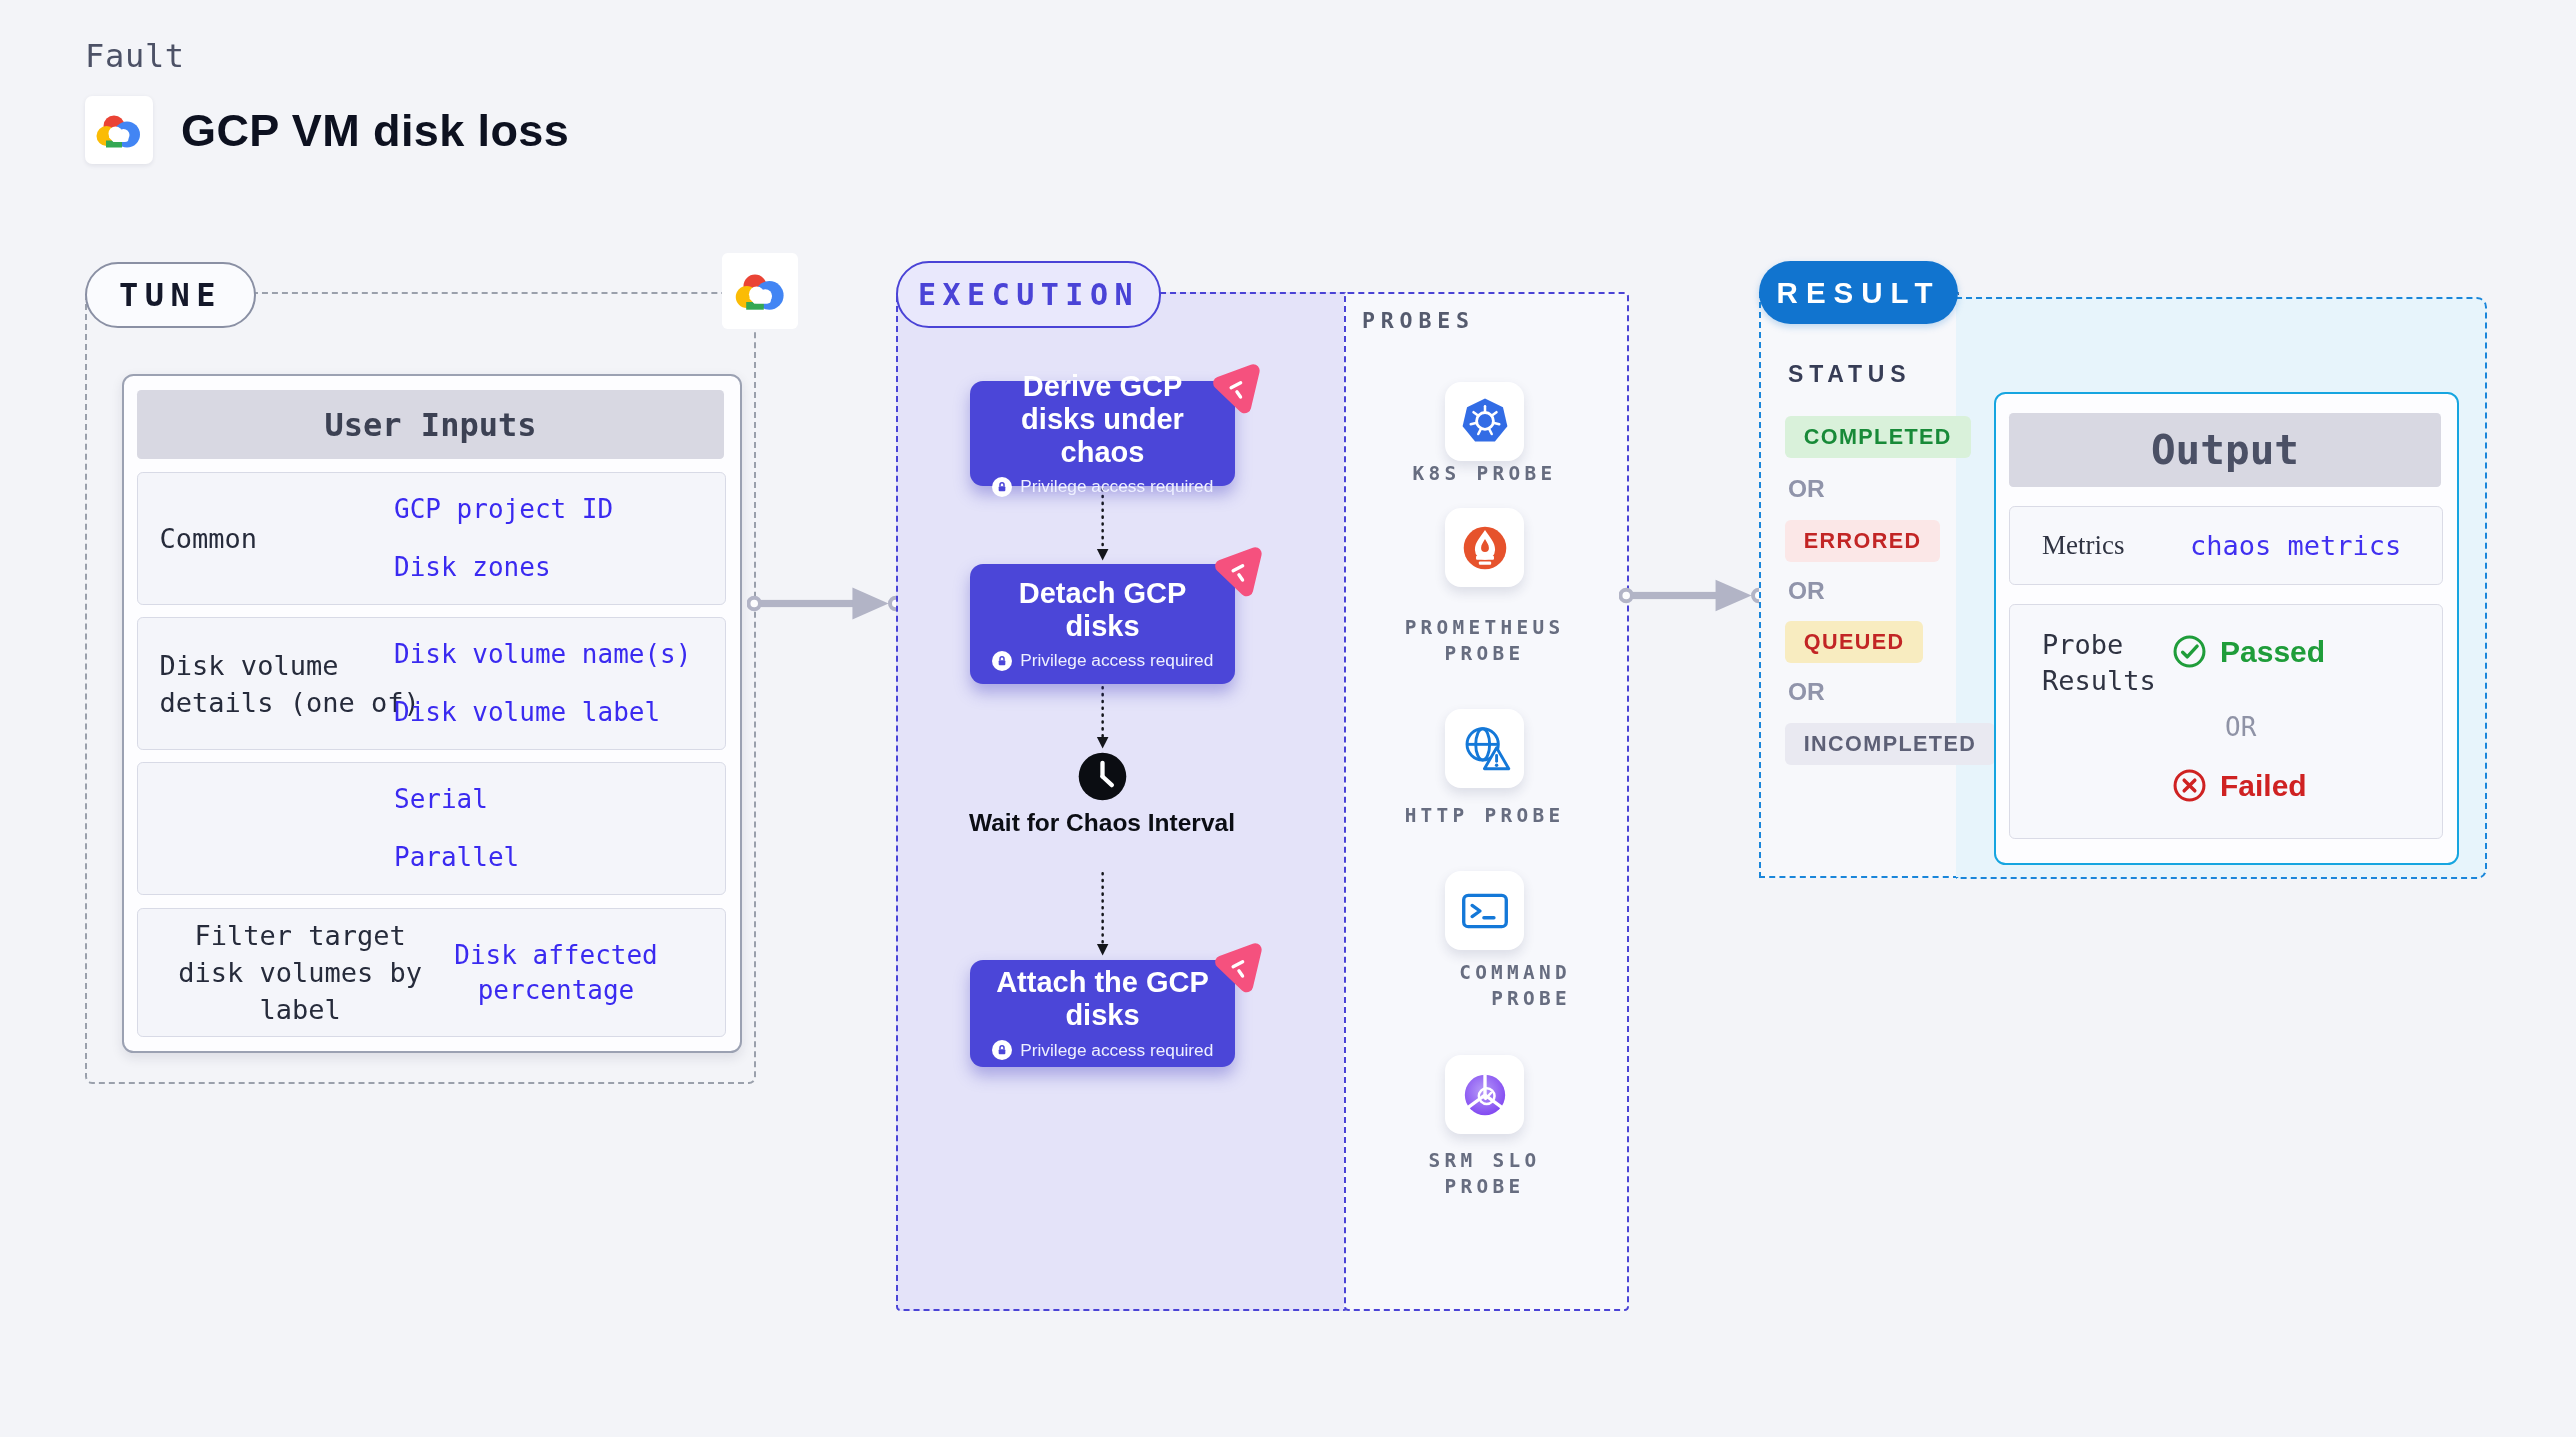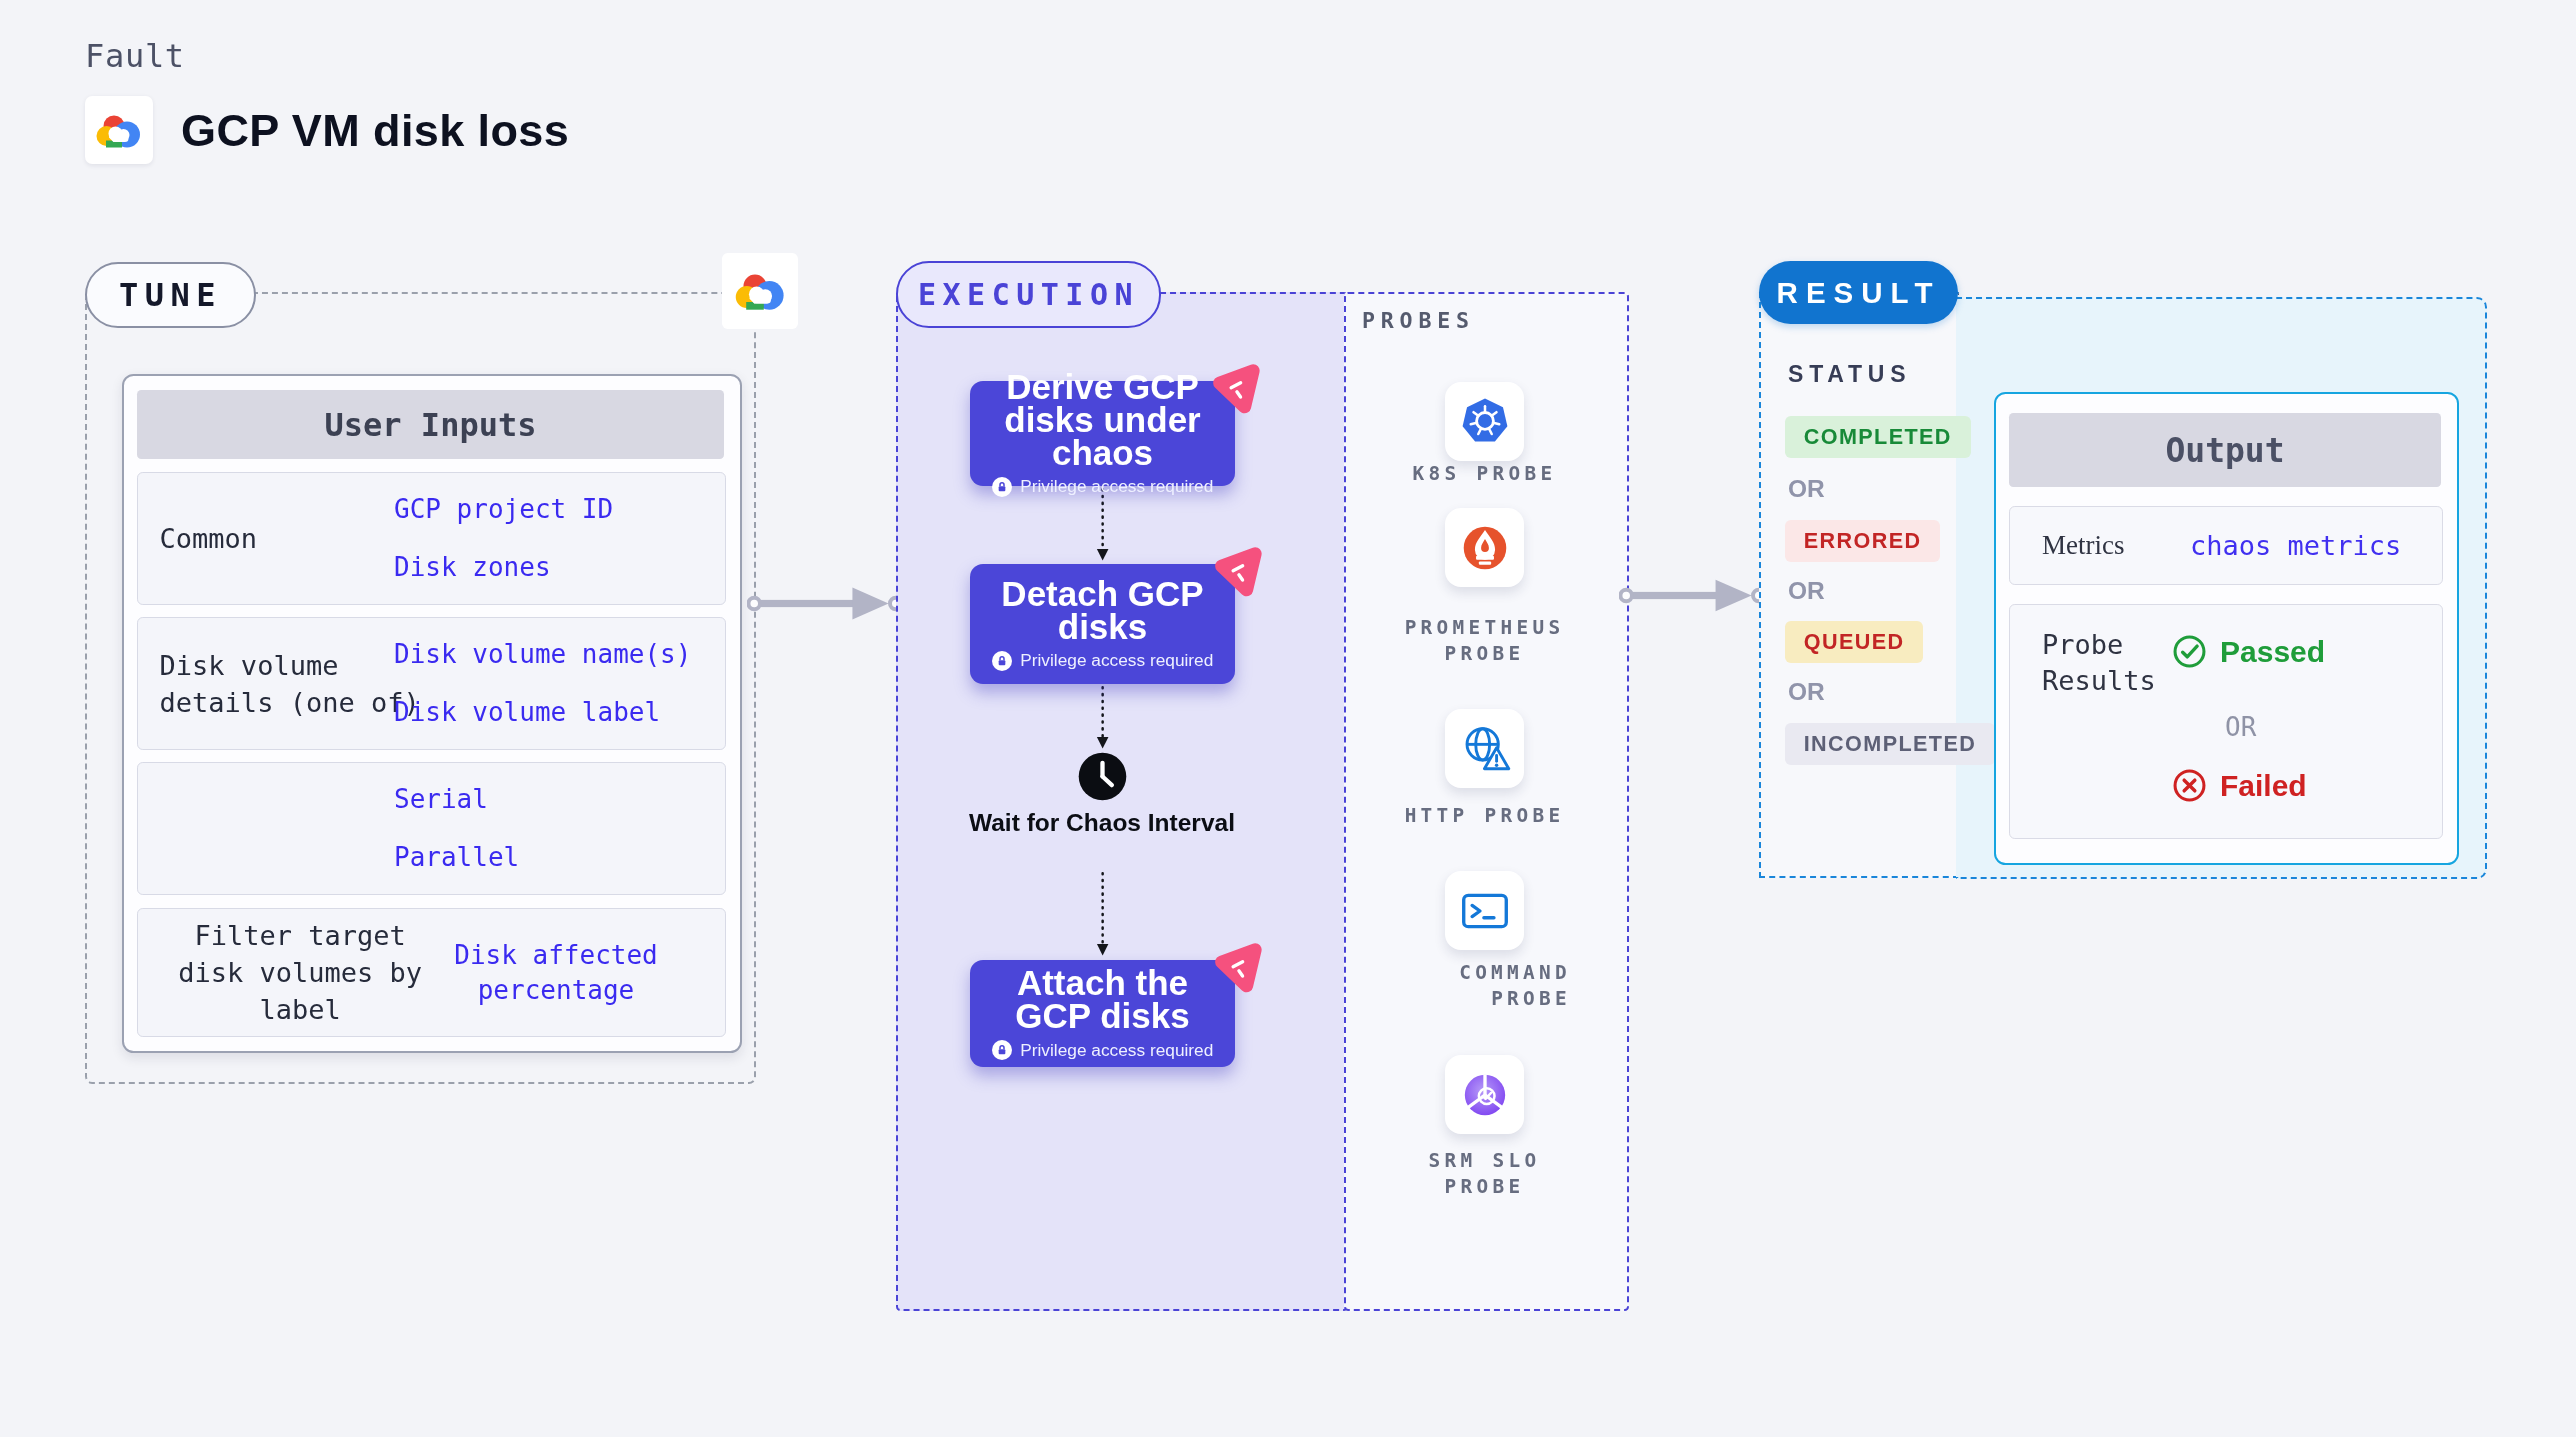--- a/index.html
+++ b/index.html
@@ -46,21 +46,21 @@
                font-size:27px;color:#262b3b;line-height:37px;}
   .ui-row .vals{position:absolute;left:256px;top:0;bottom:0;width:324px;display:flex;flex-direction:column;
                 justify-content:center;gap:23px;font-size:26px;color:#3a2af0;line-height:35px;}
   .row1{top:472px;height:131px;} .row2{top:617px;height:131px;}
   .row3{top:762px;height:131px;} .row4{top:908px;height:127px;text-align:center;}
 
   
   .node{left:970px;width:265px;background:#4b46d8;border-radius:13px;z-index:3;
         box-shadow:0 8.6px 16px rgba(60,55,190,.35);display:flex;flex-direction:column;
         align-items:center;justify-content:center;gap:7.2px;}
-  .node .t{font-size:35px;font-weight:bold;color:#ffffff;text-align:center;line-height:33px;padding:0 14.4px;}
+  .node .t{font-size:29px;font-weight:bold;color:#ffffff;text-align:center;line-height:33px;padding:0 14.4px;}
   .priv{display:flex;align-items:center;gap:8.6px;}
   .priv span{font-size:17.3px;color:#eef0ff;font-weight:500;}
   .node1{top:381px;height:105px;} .node2{top:564px;height:120px;} .node3{top:960px;height:107px;}
   .litmus{z-index:6;transform:rotate(-4deg);}
   .wait-label{left:958px;top:808px;width:288px;text-align:center;font-size:24.5px;font-weight:bold;
               color:#0b0d14;line-height:30px;}
 
   
   .probes-title{left:1362px;top:308px;font-size:21.6px;font-weight:bold;color:#555b6e;letter-spacing:5.8px;z-index:4;}
   .probe-card{left:1445px;width:79px;height:79px;background:#ffffff;border-radius:16px;
@@ -75,21 +75,21 @@
   .badge-completed{background:#d9f1da;color:#188a38;}
   .badge-errored{background:#fbe7e7;color:#c22525;}
   .badge-queued{background:#f8ecc0;color:#c22525;}
   .badge-incompleted{background:#e9e9f1;color:#5d6076;}
   .or-sep{left:1788px;font-size:24.5px;font-weight:600;color:#9094aa;}
 
   
   .out-card{left:1994px;top:392px;width:461px;height:469px;background:#fdfdff;border:2.9px solid #16a5e0;
             border-radius:11.5px;z-index:3;}
   .out-head{left:2009px;top:413px;width:432px;height:74px;background:#d8d8e2;border-radius:4.3px;
-            display:flex;align-items:center;justify-content:center;font-size:33px;font-weight:bold;color:#4b5065;z-index:4;}
+            display:flex;align-items:center;justify-content:center;font-size:41px;font-weight:bold;color:#4b5065;z-index:4;}
   .out-row{left:2009px;width:432px;background:#f7f8fc;border:1.4px solid #dadbe6;border-radius:5.8px;z-index:4;}
   .metrics-row{top:506px;height:77px;}
   .metrics-row .lbl{position:absolute;left:32px;top:0;height:100%;display:flex;align-items:center;
                     font-size:27px;color:#2f3342;font-family:Liberation Serif, serif;}
   .metrics-row .val{position:absolute;left:180px;top:0;height:100%;display:flex;align-items:center;
                     font-size:27px;color:#4130f0;}
   .probe-row{top:604px;height:233px;}
   .probe-row .lbl{position:absolute;left:32px;top:21.6px;width:137px;font-size:27px;color:#2f3342;line-height:36px;}
   .res-line{position:absolute;display:flex;align-items:center;gap:13px;}
   .res-passed{left:162px;top:29px;} .res-failed{left:162px;top:163px;}

